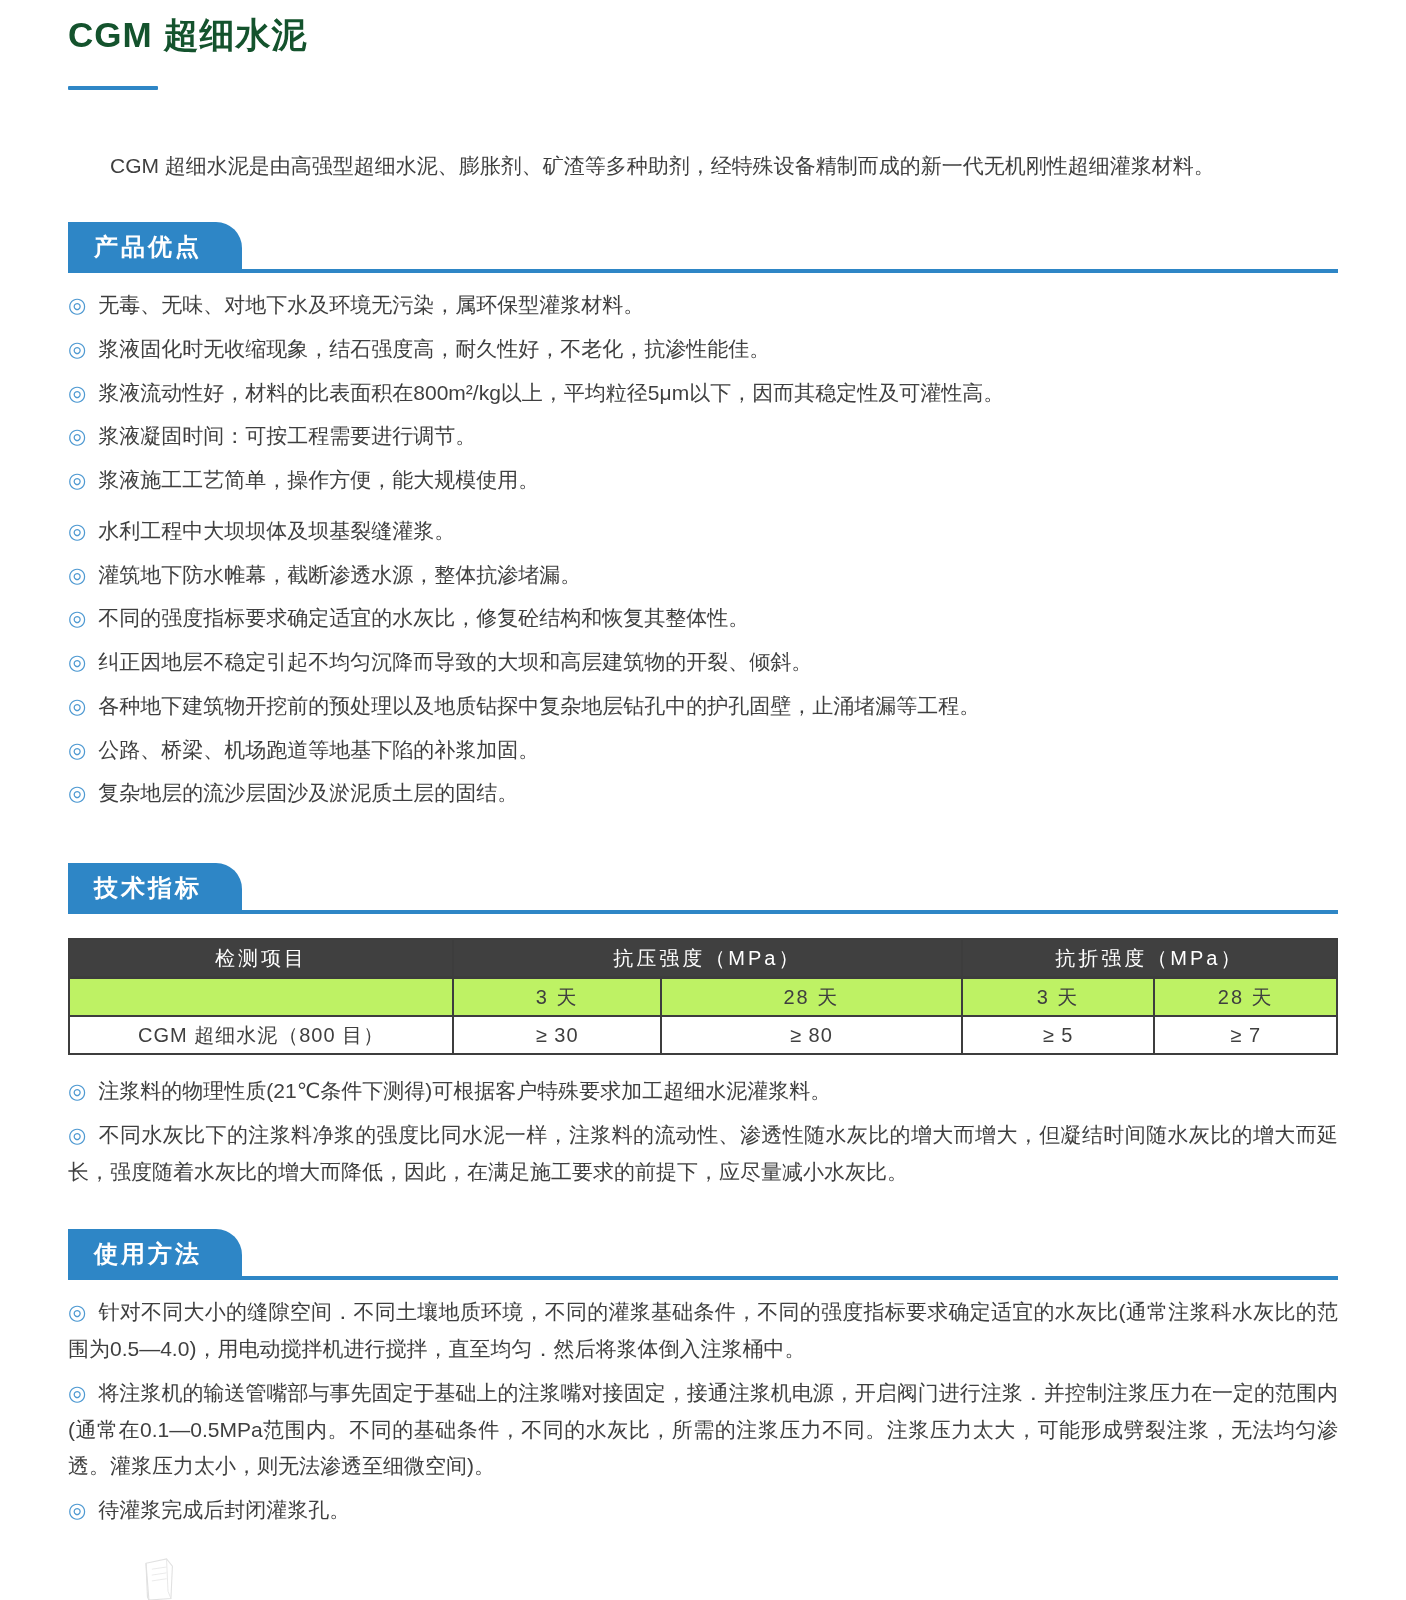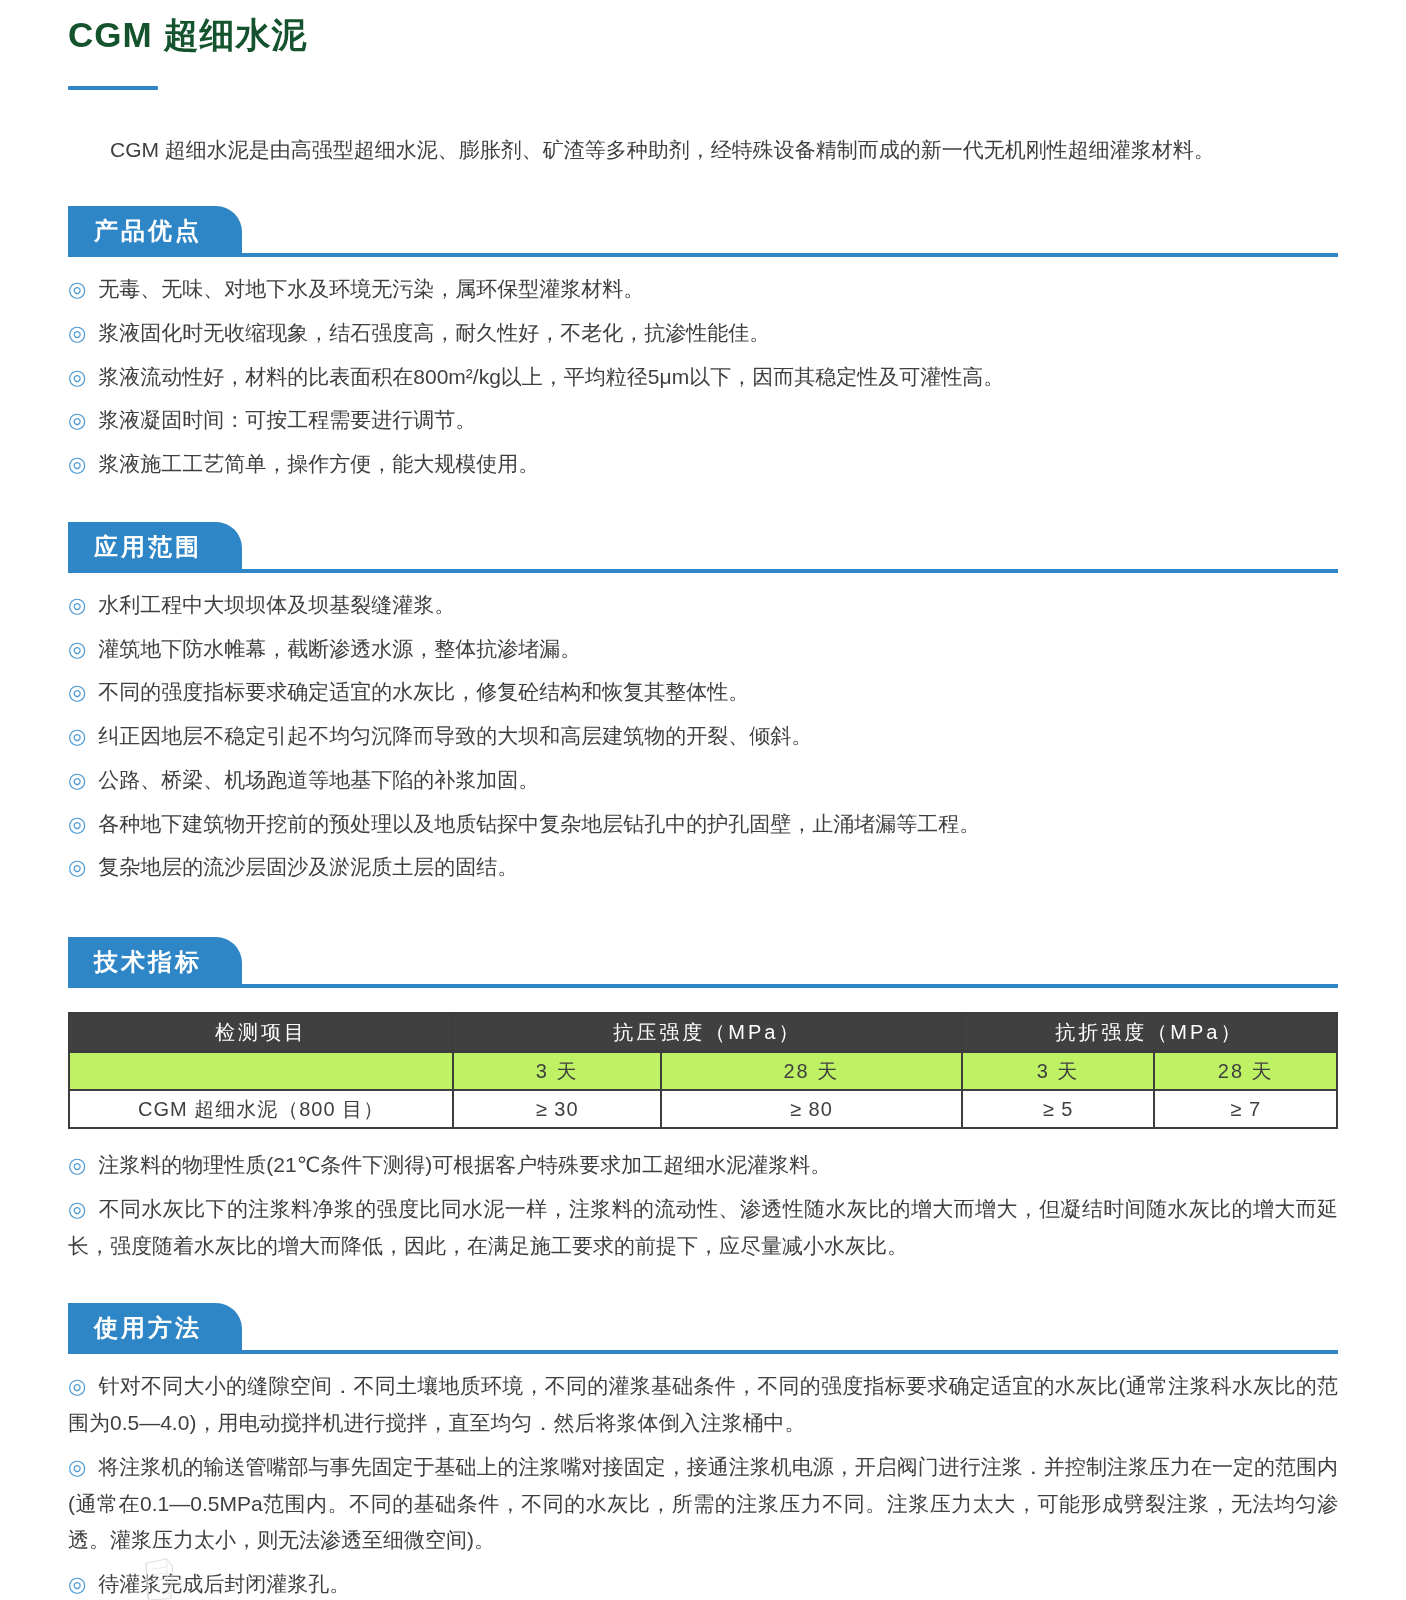--- a/index.html
+++ b/index.html
@@ -9,21 +9,21 @@
     color:#3f3f3f;position:relative;
   }
   .content{padding:0 68px;position:relative;}
   
   .doc-title{
     margin-top:12px;font-size:35px;font-weight:bold;color:#14532d;
     letter-spacing:1px;line-height:1.3;
   }
   .title-dash{width:90px;height:4px;background:#2e86c6;margin-top:28px;border-radius:1px;}
   
-  .intro{margin-top:42px;font-size:21px;line-height:1.7;text-indent:2em;}
+  .intro{margin-top:58px;font-size:21px;line-height:1.7;text-indent:2em;}
   
   .sec-head{position:relative;margin-top:44px;height:46px;padding-left:32px;}
   .sec-rule{position:absolute;left:0;right:0;bottom:0;height:4px;background:#2e86c6;z-index:0;}
   .sec-tab{
     position:absolute;left:0;bottom:0;z-index:1;background:#2e86c6;color:#ffffff;
     font-size:24px;font-weight:bold;letter-spacing:3px;
     padding:9px 40px 10px 26px;border-top-right-radius:26px;border-bottom-right-radius:4px;
   }
   .sec-head.tight{margin-top:56px;}
   
@@ -59,31 +59,27 @@
     <div class="sec-tab">产品优点</div>
   </div>
   <div class="blist">
     <p class="bitem"><span class="bul">◎</span><span>无毒、无味、对地下水及环境无污染，属环保型灌浆材料。</span></p>
     <p class="bitem"><span class="bul">◎</span><span>浆液固化时无收缩现象，结石强度高，耐久性好，不老化，抗渗性能佳。</span></p>
     <p class="bitem"><span class="bul">◎</span><span>浆液流动性好，材料的比表面积在800m²/kg以上，平均粒径5μm以下，因而其稳定性及可灌性高。</span></p>
     <p class="bitem"><span class="bul">◎</span><span>浆液凝固时间：可按工程需要进行调节。</span></p>
     <p class="bitem"><span class="bul">◎</span><span>浆液施工工艺简单，操作方便，能大规模使用。</span></p>
   </div>
 
-  <div class="sec-head">
-    <div class="sec-rule"></div>
-    <div class="sec-tab">应用范围</div>
-  </div>
   <div class="blist">
     <p class="bitem"><span class="bul">◎</span><span>水利工程中大坝坝体及坝基裂缝灌浆。</span></p>
     <p class="bitem"><span class="bul">◎</span><span>灌筑地下防水帷幕，截断渗透水源，整体抗渗堵漏。</span></p>
     <p class="bitem"><span class="bul">◎</span><span>不同的强度指标要求确定适宜的水灰比，修复砼结构和恢复其整体性。</span></p>
     <p class="bitem"><span class="bul">◎</span><span>纠正因地层不稳定引起不均匀沉降而导致的大坝和高层建筑物的开裂、倾斜。</span></p>
+    <p class="bitem"><span class="bul">◎</span><span>各种地下建筑物开挖前的预处理以及地质钻探中复杂地层钻孔中的护孔固壁，止涌堵漏等工程。</span></p>
     <p class="bitem"><span class="bul">◎</span><span>公路、桥梁、机场跑道等地基下陷的补浆加固。</span></p>
-    <p class="bitem"><span class="bul">◎</span><span>各种地下建筑物开挖前的预处理以及地质钻探中复杂地层钻孔中的护孔固壁，止涌堵漏等工程。</span></p>
     <p class="bitem"><span class="bul">◎</span><span>复杂地层的流沙层固沙及淤泥质土层的固结。</span></p>
   </div>
 
   <div class="sec-head tight">
     <div class="sec-rule"></div>
     <div class="sec-tab">技术指标</div>
   </div>
 
   <table class="spec">
     <colgroup>

